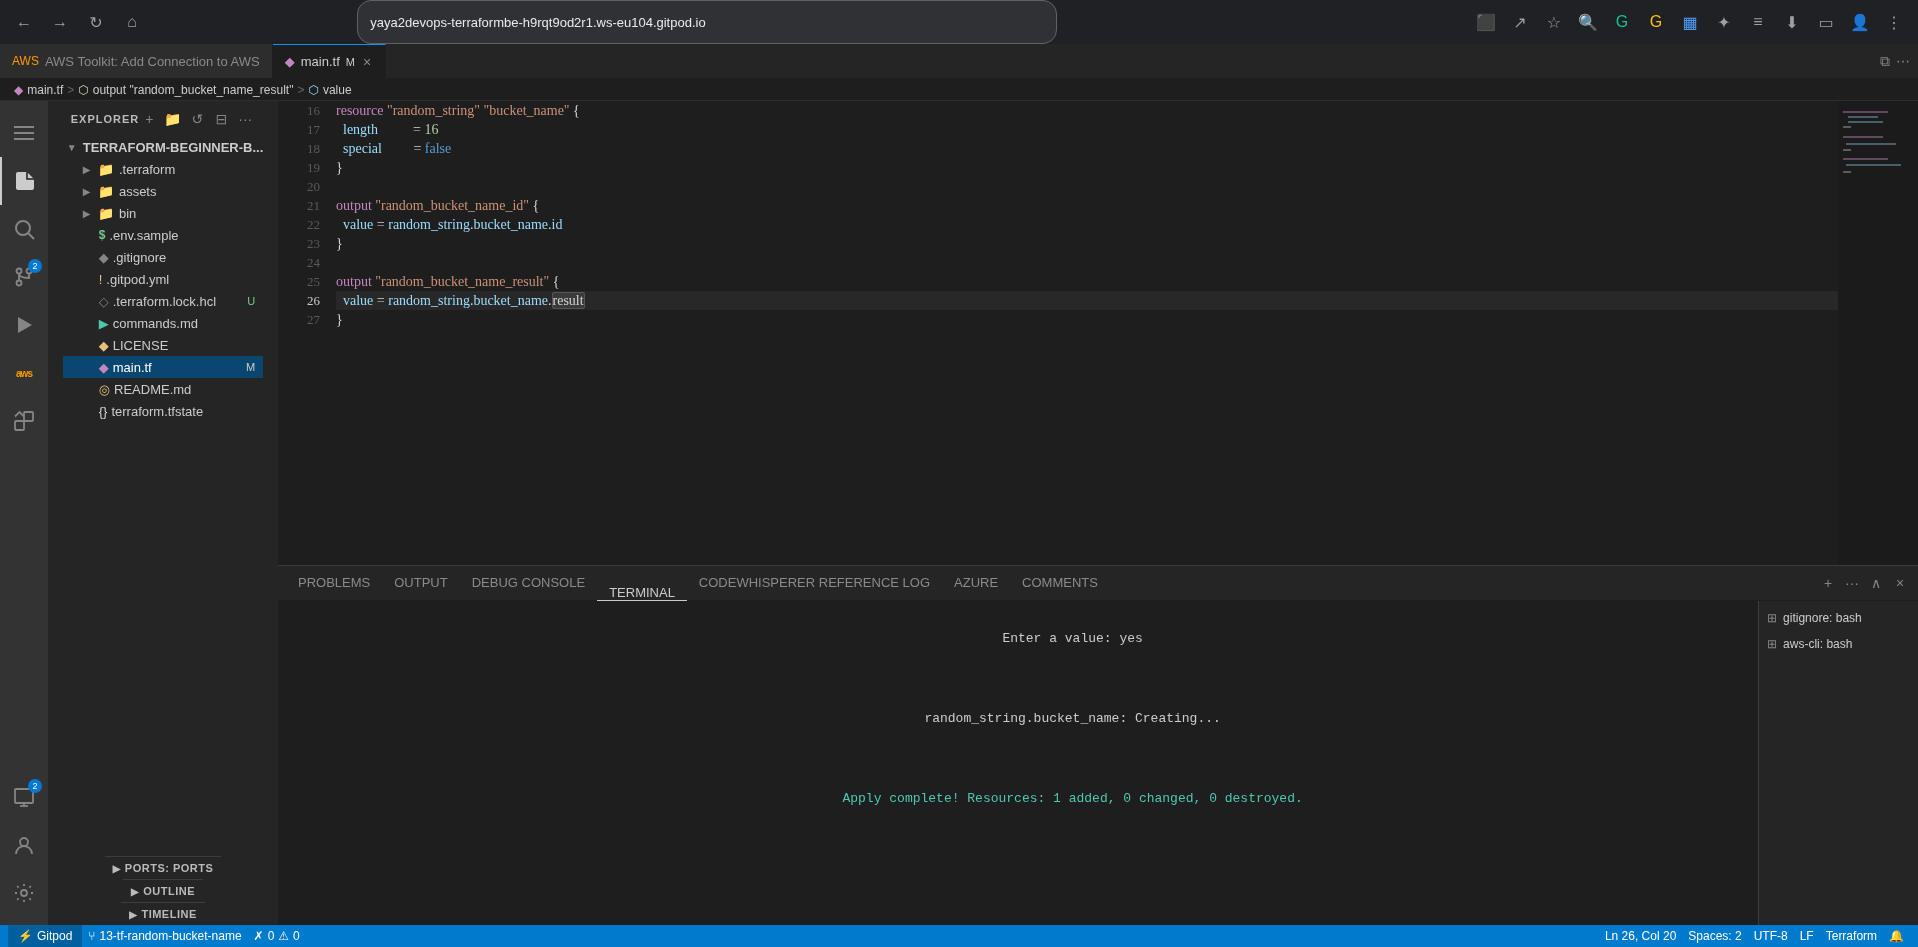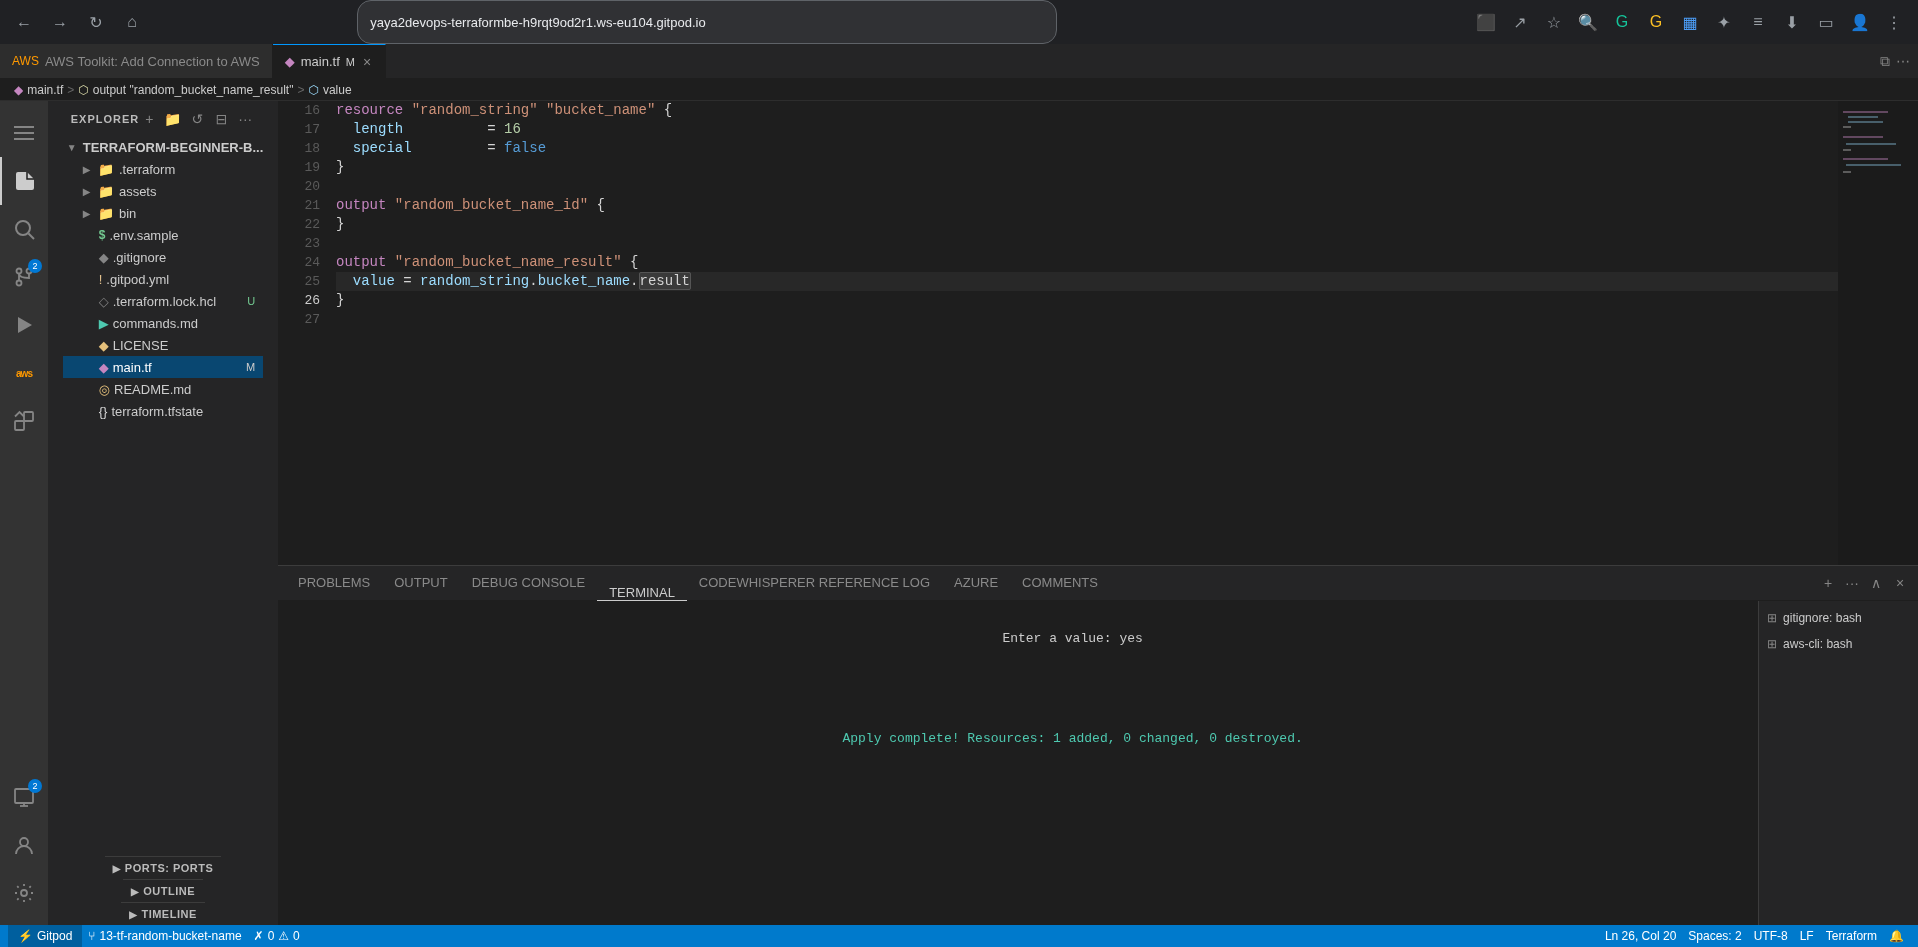--- a/index.html
+++ b/index.html
@@ -240,21 +240,21 @@
       flex-direction: column;
       overflow: hidden;
       background: #1e1e1e;
     }
 
     
     .code-editor {
       flex: 1;
       display: flex;
       overflow: hidden;
-      font-family: Liberation Mono, monospace;
+      font-family: Liberation Serif, serif;
       font-size: 14px;
       line-height: 19px;
     }
     .line-numbers {
       width: 50px;
       background: #1e1e1e;
       color: #5a5a5a;
       text-align: right;
       padding: 0 8px;
       user-select: none;
@@ -669,20 +669,21 @@
           <div class="code-line">  <span class="prop">length</span>          = <span class="num">16</span></div>
 
           <div class="code-line">  <span class="prop">special</span>         = <span class="bool">false</span></div>
 
           <div class="code-line">}</div>
 
           <div class="code-line"> </div>
 
           <div class="code-line"><span class="kw">output</span> <span class="str">"random_bucket_name_id"</span> {</div>
 
+          <div class="code-line">  <span class="prop">value</span> = <span class="var">random_string</span>.<span class="prop">bucket_name</span>.<span class="prop">id</span></div>
 
           <div class="code-line">}</div>
 
           <div class="code-line"> </div>
 
           <div class="code-line"><span class="kw">output</span> <span class="str">"random_bucket_name_result"</span> {</div>
 
           <div class="code-line" style="background: #282828;">  <span class="prop">value</span> = <span class="var">random_string</span>.<span class="prop">bucket_name</span>.<span class="highlight-word" style="background:#3a3a3a; border: 1px solid #555; border-radius:2px;">result</span></div>
 
           <div class="code-line">}</div>
@@ -738,20 +739,23 @@
         </div>
 
         <div class="terminal-body">
           <div class="terminal-content">
 
             <div class="terminal-line">
               <span class="t-white">Enter a value: yes</span>
             </div>
             <div class="terminal-line">&nbsp;</div>
 
+            <div class="terminal-line">
+              <span class="t-white">random_string.bucket_name: Creating...</span>
+            </div>
 
             <div class="terminal-line">&nbsp;</div>
 
             <div class="terminal-line">
               <span class="t-green">Apply complete! Resources: 1 added, 0 changed, 0 destroyed.</span>
             </div>
             <div class="terminal-line">&nbsp;</div>
 
             <div class="terminal-line">
               

